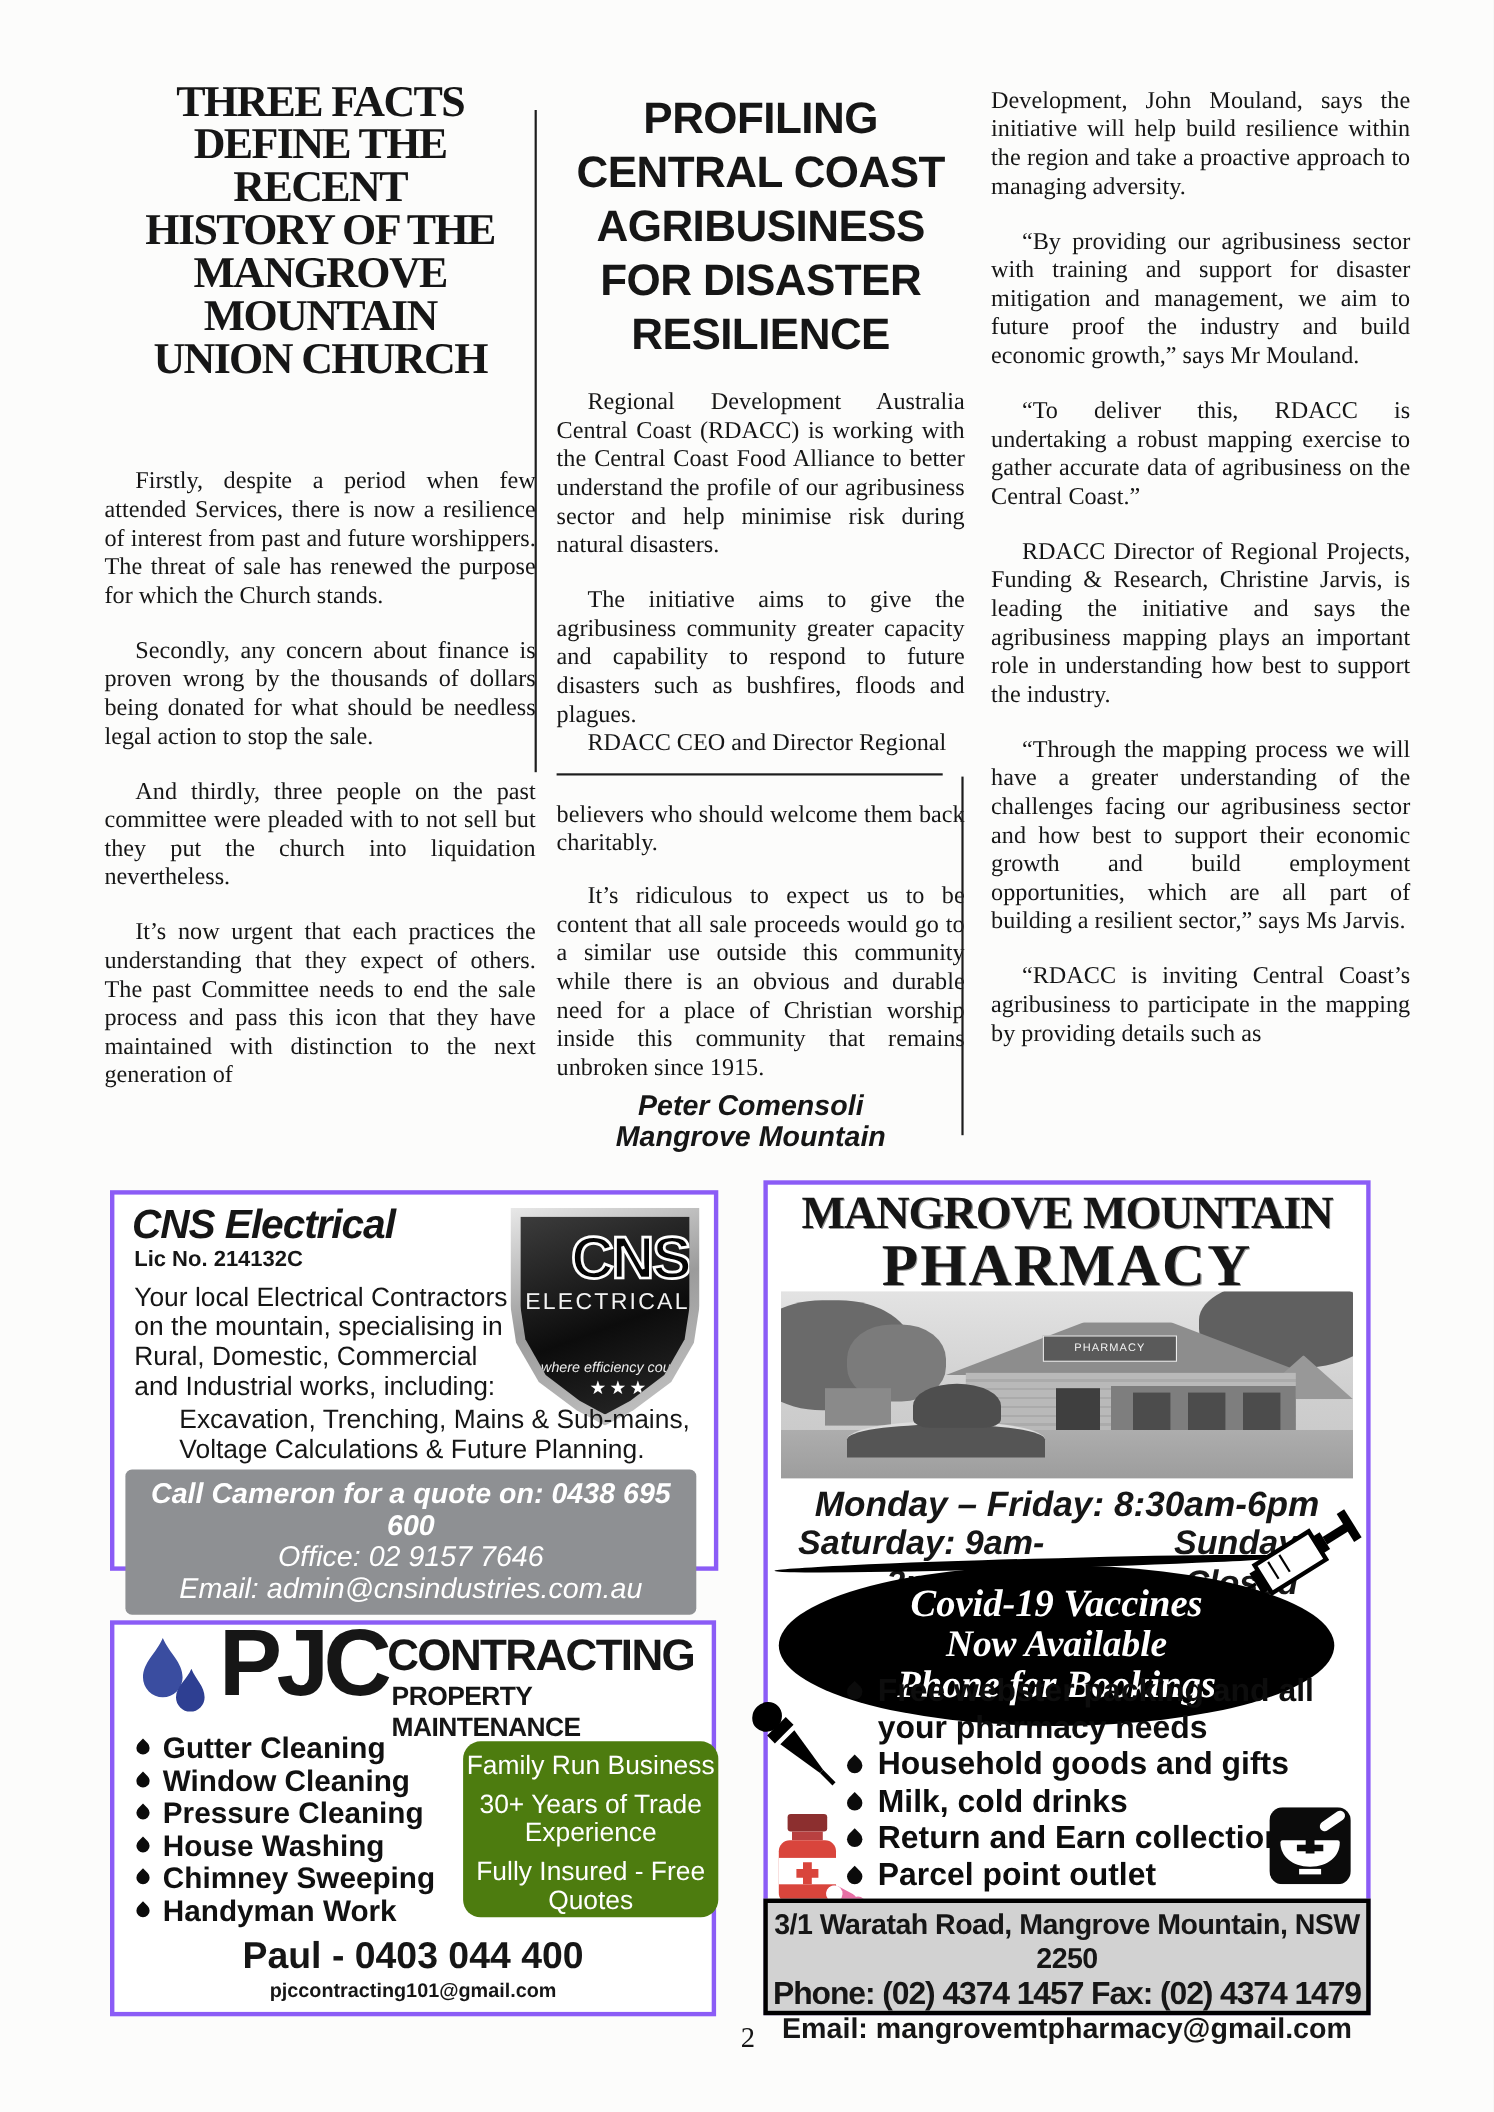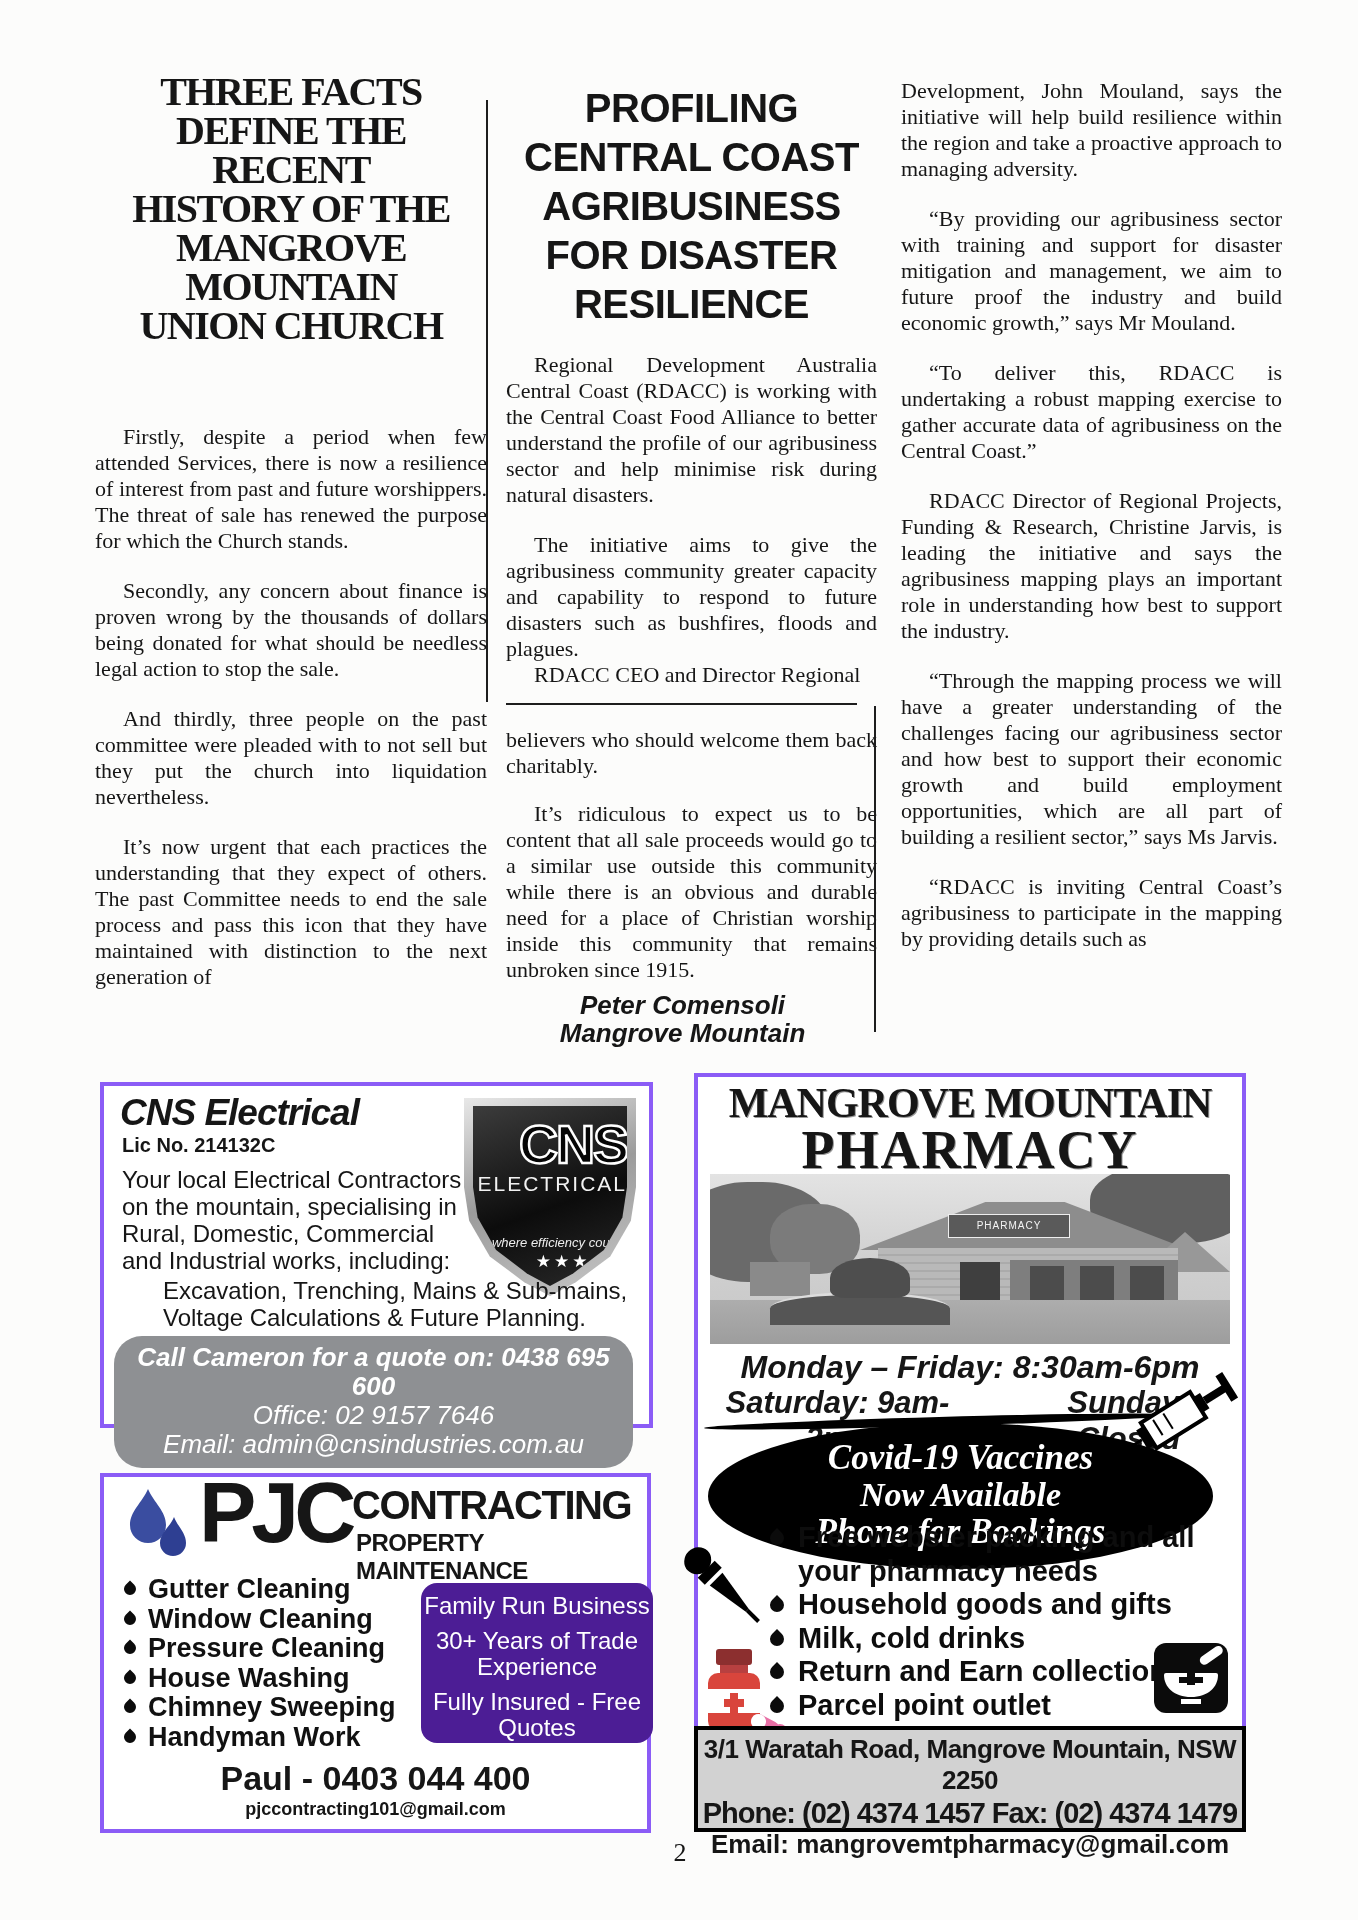--- a/index.html
+++ b/index.html
@@ -27,21 +27,21 @@
 
   
   .ad{position:absolute;background:#fff;border:4px solid #8b5cf6;box-sizing:border-box;font-family:"Liberation Sans",sans-serif;}
 
   
   #cns{left:100px;top:1082px;width:553px;height:346px;}
   #cns .title{position:absolute;left:16px;top:6px;font-size:37px;font-weight:700;font-style:italic;letter-spacing:-1px;}
   #cns .lic{position:absolute;left:18px;top:48px;font-size:20px;font-weight:700;}
   #cns .body1{position:absolute;left:18px;top:80px;width:358px;font-size:24px;line-height:27px;}
   #cns .body2{position:absolute;left:18px;top:191px;width:525px;font-size:24px;line-height:27px;margin-left:41px;}
-  #cns .contact{position:absolute;left:10px;top:250px;width:519px;background:#8e9093;border-radius:28px;
+  #cns .contact{position:absolute;left:10px;top:250px;width:519px;background:#8e9093;border-radius:6px;
       color:#fff;text-align:center;font-style:italic;padding:7px 0 9px 0;}
   #cns .contact .c1{font-size:26px;font-weight:700;line-height:29px;}
   #cns .contact .c2,#cns .contact .c3{font-size:26px;line-height:29px;}
   .shield{position:absolute;left:360px;top:12px;width:172px;height:198px;
       background:linear-gradient(160deg,#e8e8e8,#9b9b9b 45%,#c9c9c9);
       clip-path:polygon(0% 0%,100% 0%,100% 45%,97% 62%,85% 80%,65% 93%,50% 100%,35% 93%,15% 80%,3% 62%,0% 45%);}
   .shield .inner{position:absolute;left:9px;top:8px;right:9px;bottom:10px;
       background:linear-gradient(160deg,#3c3c3c,#0c0c0c 55%,#2a2a2a);
       clip-path:polygon(0% 0%,100% 0%,100% 45%,97% 62%,85% 80%,65% 93%,50% 100%,35% 93%,15% 80%,3% 62%,0% 45%);
       text-align:right;color:#fff;}
@@ -52,21 +52,21 @@
   .shield .stars{font-size:17px;line-height:22px;letter-spacing:3px;color:#fff;}
 
   
   #pjc{left:100px;top:1473px;width:551px;height:360px;}
   #pjc .drops{position:absolute;left:22px;top:10px;}
   #pjc .name{position:absolute;left:95px;top:-14px;font-size:86px;font-weight:700;letter-spacing:-5px;}
   #pjc .word{position:absolute;left:248px;top:6px;font-size:40px;font-weight:700;letter-spacing:-1.5px;}
   #pjc .sub{position:absolute;left:252px;top:52px;font-size:24px;font-weight:700;letter-spacing:-0.5px;}
   #pjc ul{position:absolute;left:16px;top:98px;margin:0;padding:0;list-style:none;width:300px;}
   #pjc li{position:relative;padding-left:28px;font-size:27px;line-height:29.5px;font-weight:600;color:#111;}
-  #pjc .panel{position:absolute;left:317px;top:106px;width:232px;height:160px;background:#4c1d95;border-radius:16px;
+  #pjc .panel{position:absolute;left:317px;top:106px;width:232px;height:160px;background:#4d7c0f;border-radius:16px;
       color:#fff;text-align:center;box-sizing:border-box;padding-top:10px;}
   #pjc .panel div{font-size:24px;line-height:26px;margin-bottom:9px;}
   #pjc .phone{position:absolute;left:0;width:100%;top:282px;text-align:center;font-size:34px;font-weight:700;}
   #pjc .email{position:absolute;left:0;width:100%;top:322px;text-align:center;font-size:18px;font-weight:700;}
   .drop{position:absolute;background:#0b0b0b;border-radius:0 50% 50% 50%;transform:rotate(45deg);}
   #pjc li .drop{left:4px;top:8px;width:12px;height:12px;}
 
   
   #pharm{left:694px;top:1073px;width:552px;height:759px;border-width:4px;}
   #pharm .t1{position:absolute;left:0;width:100%;top:2px;text-align:center;font-family:"Liberation Serif",serif;

